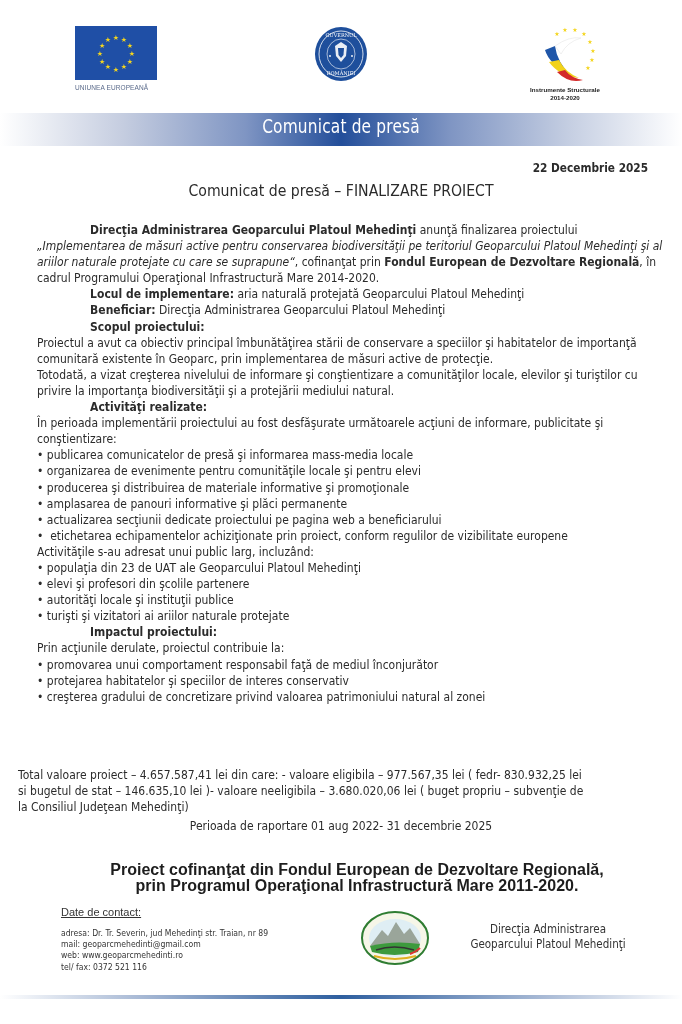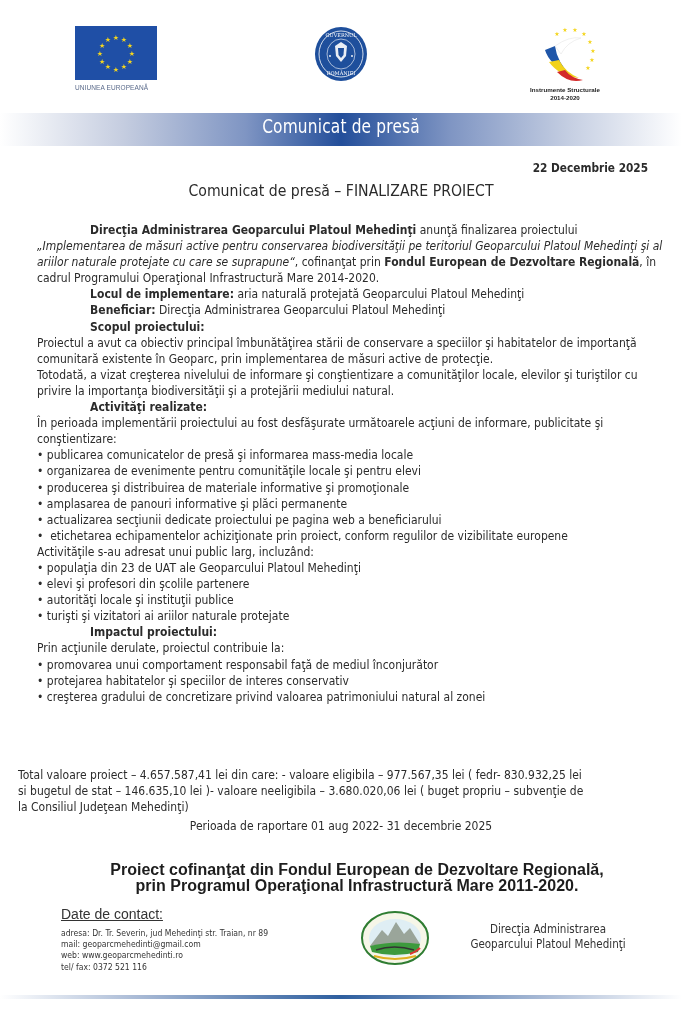--- a/index.html
+++ b/index.html
@@ -36,21 +36,21 @@
   .indent-first { text-indent: 60px; }
   .b { font-weight: bold; }
   .i { font-style: italic; }
   .bullet::before { content: "\2022\00a0"; }
 
   .totals { left: 18px; top: 767px; font-size: 12.2px; line-height: 16.1px; transform: scaleX(0.885); transform-origin: left top; width: 730px; }
   .period { left: 0; top: 819px; width: 682px; text-align: center; font-size: 12.2px; transform: scaleX(0.885); }
 
   .cofin { left: 16px; top: 862px; width: 682px; text-align: center; font-family: "Liberation Sans", sans-serif; font-weight: bold; font-size: 16px; line-height: 16px; color: #1d1d1d; }
 
-  .contact-head { left: 61px; top: 906px; font-family: "Liberation Sans", sans-serif; font-size: 14px; text-decoration: underline; color: #333; }
+  .contact-head { left: 61px; top: 906px; font-family: "Liberation Sans", sans-serif; font-size: 11px; text-decoration: underline; color: #333; }
   .contact-lines { left: 61px; top: 928px; font-size: 8.4px; line-height: 11.2px; color: #333; transform: scaleX(0.92); transform-origin: left top; }
   .contact-lines div { white-space: nowrap; }
 
   .geo-logo { left: 360px; top: 910px; width: 70px; height: 56px; }
   .geo-name { left: 438px; top: 922px; width: 220px; text-align: center; font-size: 11.5px; line-height: 15px; color: #333; transform: scaleX(0.9); }
 
   .bottom-rule { left: 0; top: 995px; width: 682px; height: 4px;
     background: linear-gradient(to right, rgba(255,255,255,0) 0%, #aabbd6 20%, #2e5f9f 50%, #aabbd6 80%, rgba(255,255,255,0) 100%); }
 </style>
 </head>

